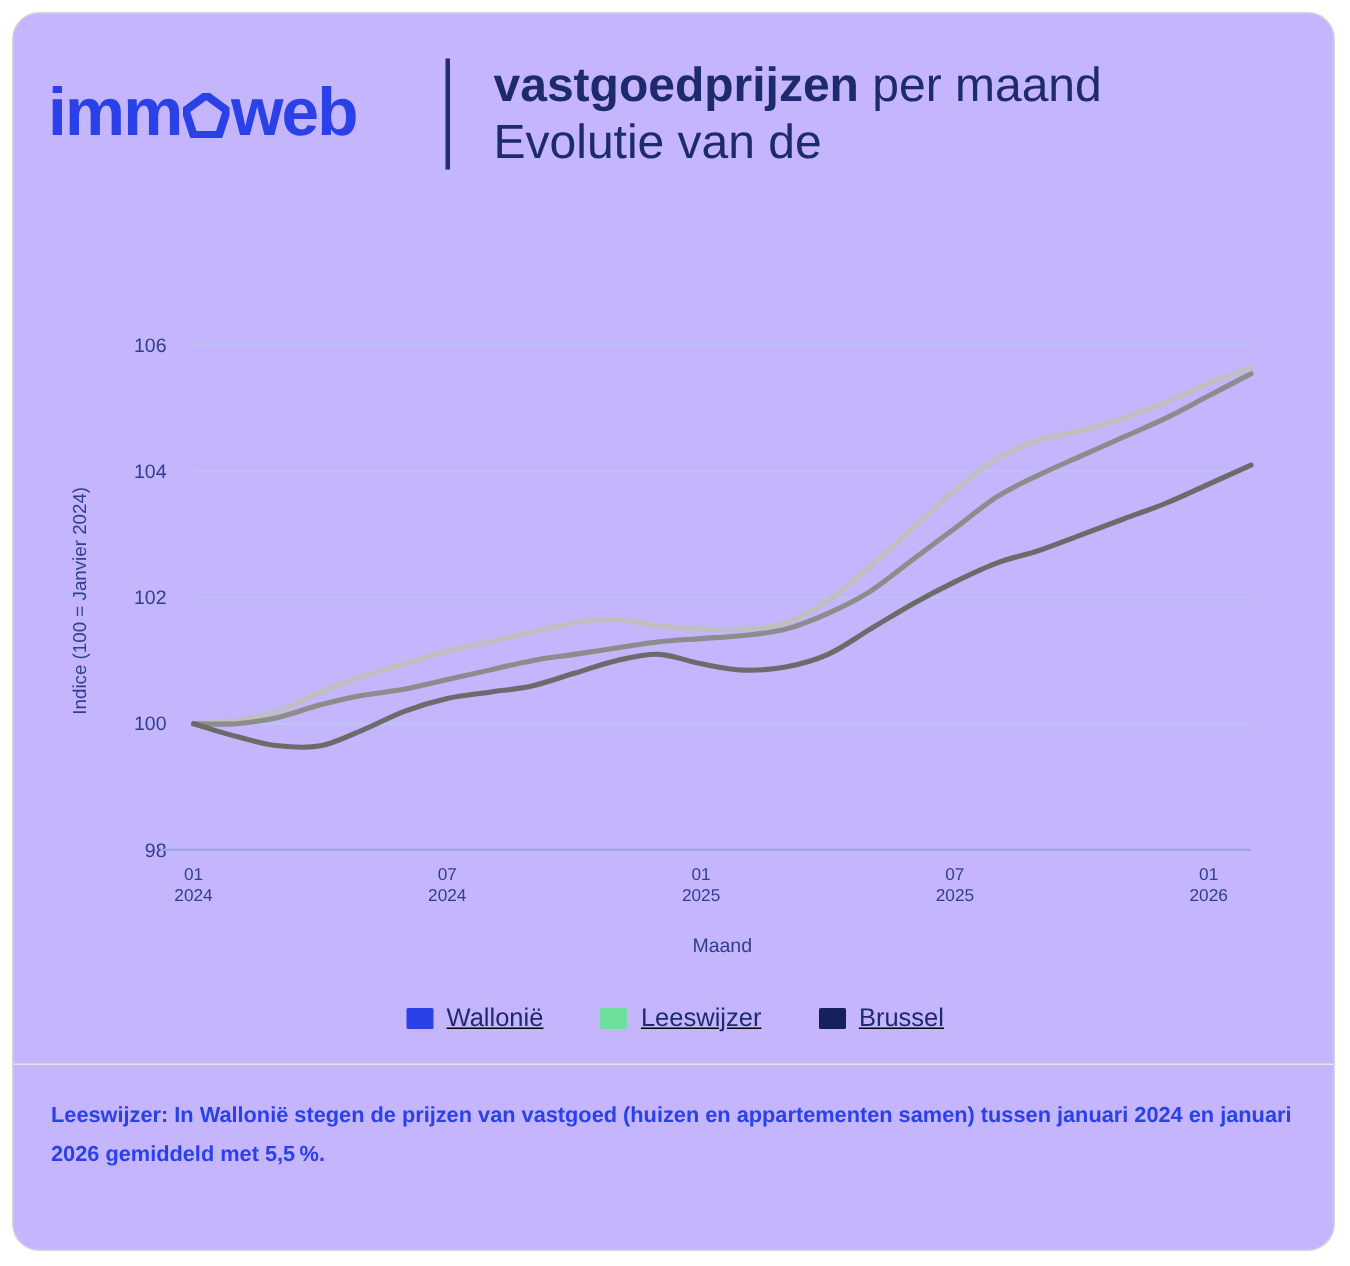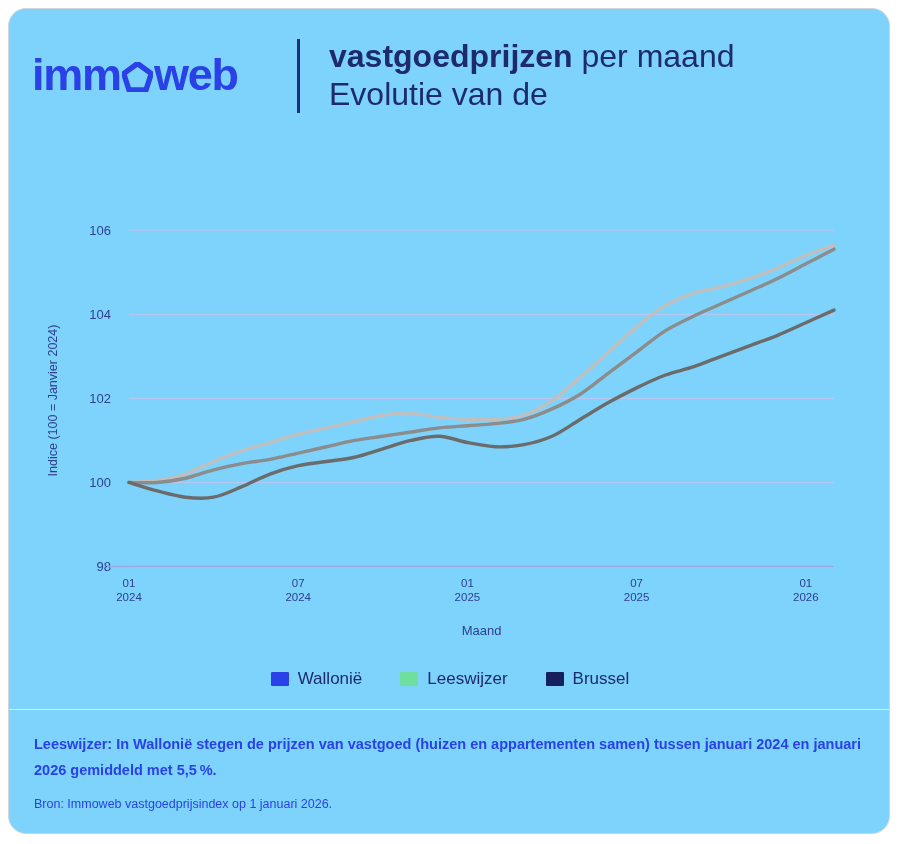--- a/index.html
+++ b/index.html
@@ -12,21 +12,21 @@
     height: 844px;
     font-family: "Liberation Sans", sans-serif;
     overflow: hidden;
   }
   .card {
     position: absolute;
     left: 8px;
     top: 8px;
     width: 882px;
     height: 826px;
-    background: #7dd3fc;
+    background: #c4b5fd;
     border: 1px solid #d2d4dd;
     border-radius: 18px;
     box-sizing: border-box;
   }
   
   .header {
     position: absolute;
     left: 0; top: 0;
     width: 100%;
     height: 130px;
@@ -97,20 +97,21 @@
     width: 882px;
     display: flex;
     justify-content: center;
     align-items: center;
     gap: 38px;
   }
   .legend-item {
     display: flex;
     align-items: center;
     gap: 9px;
+    text-decoration: underline;
   }
   .legend-swatch {
     width: 18px;
     height: 14px;
     border-radius: 1px;
     display: inline-block;
   }
   .legend-label {
     font-size: 17px;
     color: #1d2a6e;
@@ -223,15 +224,14 @@
         <span class="legend-label">Leeswijzer</span>
       </div>
       <div class="legend-item">
         <span class="legend-swatch" style="background: rgb(22, 32, 92);"></span>
         <span class="legend-label">Brussel</span>
       </div>
     </div>
 
   <div class="footer-rule"></div>
   <div class="leeswijzer">Leeswijzer: In Wallonië stegen de prijzen van vastgoed (huizen en appartementen samen) tussen januari 2024 en januari 2026 gemiddeld met 5,5 %.</div>
-  <div class="bron">Bron: Immoweb vastgoedprijsindex op 1 januari 2026.</div>
 
 </div>
 
 </body></html>

